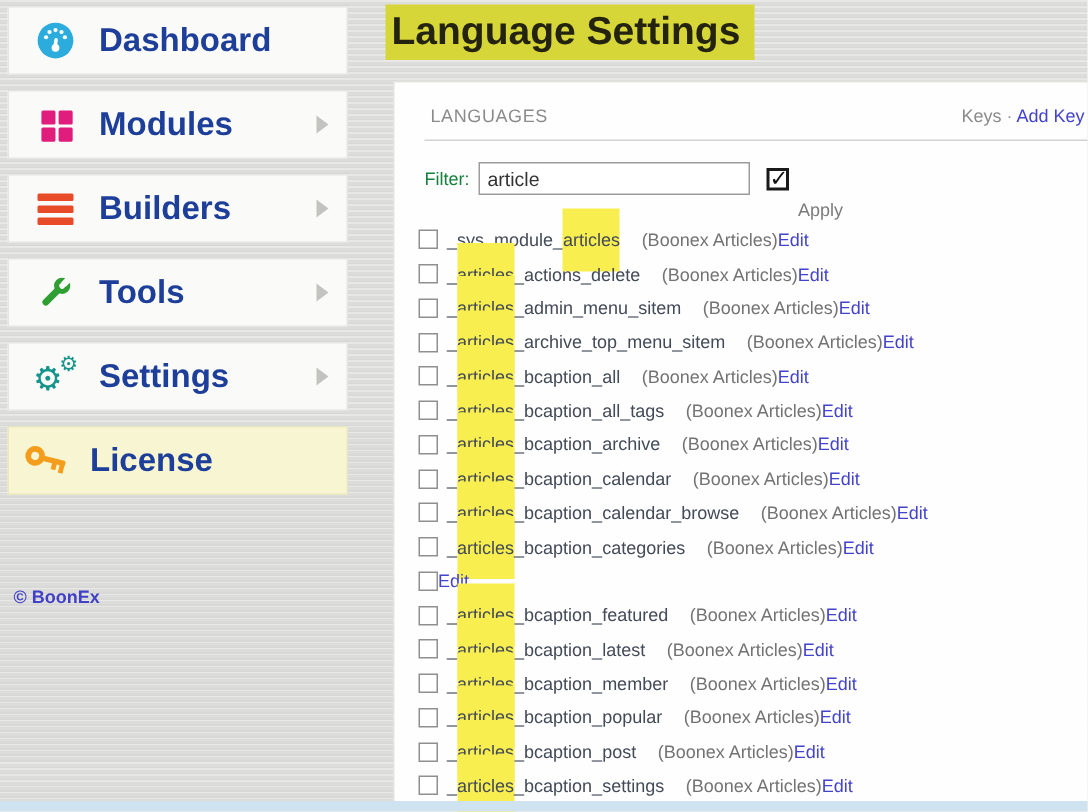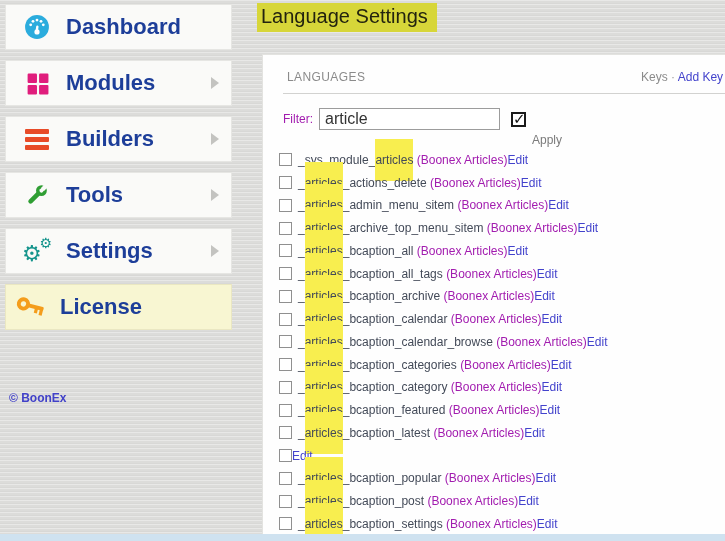--- a/index.html
+++ b/index.html
@@ -26,58 +26,58 @@
     border-left:8px solid #c3c3c0; border-top:6px solid transparent; border-bottom:6px solid transparent; }
   .gear-big { font-family:"DejaVu Sans", sans-serif; font-size:22px; line-height:1; color:var(--icon-settings,#15948c); position:absolute; left:0; bottom:1px; }
   .gear-small { font-family:"DejaVu Sans", sans-serif; font-size:14px; line-height:1; color:var(--icon-settings,#15948c); position:absolute; right:0; top:0; }
   .bars { display:flex; flex-direction:column; justify-content:center; gap:3px; width:24px; }
   .bars span { display:block; height:5px; background:var(--icon-builders,#e84b28); border-radius:1px; }
   .copyright { position:absolute; left:9px; top:391px; font-size:12px; color:#4141c8; cursor:pointer;font-weight:bold; }
 
   
   .page-title {
     position:absolute; left:257px; top:3px;
-    font-size:20px; font-weight:normal; color:#23230f;
+    font-size:26px; font-weight:bold; color:#23230f;
     background:var(--title-highlight,#d7d639);
     padding:2px 9px 4px 4px; white-space:nowrap;
   }
   .panel {
     position:absolute; left:262px; top:54px; width:560px; height:480px;
     background:#fefefe; border:1px solid #e3e3e0; border-bottom:none;
   }
   .panel-header-row { position:absolute; left:0; top:15px; width:100%; }
   .panel-title { position:absolute; left:24px; top:0; font-size:12px; color:#8b8b8b; letter-spacing:.4px; }
   .panel-menu { position:absolute; left:378px; top:0; font-size:12px; white-space:nowrap; }
   .panel-menu .menu-current { color:#8b8b8b; }
   .panel-menu .menu-sep { color:#9a9a9a; }
   .panel-menu a { color:var(--link-blue,#4040cc); text-decoration:none; cursor:pointer; }
   .divider { position:absolute; left:20px; top:38px; right:18px; height:1px; background:#d2d2d0; }
 
   .filter-row { position:absolute; left:20px; top:53px; height:22px; display:flex; align-items:center; font-size:12px; }
-  .filter-label { color:#a21caf; }
+  .filter-label { color:#15803d; }
   .filter-input {
     margin-left:6px; width:181px; height:22px; border:1px solid #9c9c9c; background:#fff;
-    font-family:"Liberation Sans",sans-serif; font-size:16px; color:#333; padding:0 5px; outline:none;
+    font-family:"Liberation Sans",sans-serif; font-size:13px; color:#333; padding:0 5px; outline:none;
   }
   .apply-checkbox {
     margin-left:11px; width:15px; height:15px; background:#fff; border:2px solid #1a1a1a;
     display:inline-flex; align-items:center; justify-content:center; cursor:pointer; position:relative;
   }
   .apply-checkbox[data-checked="true"]::after {
     content:"\2713"; font-family:"DejaVu Sans",sans-serif; font-size:15px; font-weight:bold; color:#111;
     position:absolute; left:0px; top:-4px;
   }
   .apply-label { margin-left:6px; color:#7b7b7b;margin-top:42px; }
 
   .key-list { position:absolute; left:0; top:93.5px; width:100%; }
   .key-row { height:22.75px; display:flex; align-items:center; padding-left:16px; font-size:12px; white-space:nowrap; }
   .row-checkbox { width:13px; height:13px; flex:none; background:#fff; border:1px solid #8f8f8f; cursor:pointer; }
   .key-text { margin-left:6px; color:#434a58; }
   .key-text mark { background:var(--match-highlight,#f8ee4f); color:#434a58; padding:14px 0; }
-  .module-name { color:#a21caf; }
+  .module-name { color:#737373;margin-left:11px; }
   .edit-link { color:var(--link-blue,#4646cc); text-decoration:none; cursor:pointer; }
 
   .footer-strip { position:absolute; left:0; bottom:0; width:725px; height:7px; background:var(--footer-strip,#cfe2f0); }
 </style>
 </head>
 <body>
 
 <div class="sidebar">
 
   <div class="side-item">
@@ -236,38 +236,38 @@
   </div>
 
   <div class="key-row">
     <span class="row-checkbox"></span>
     <span class="key-text"><span>_</span><mark>articles</mark><span>_bcaption_categories </span><span class="module-name">(Boonex Articles) </span></span>
     <a class="edit-link">Edit</a>
   </div>
 
   <div class="key-row">
     <span class="row-checkbox"></span>
-    <span class="key-text"><span>_</span><mark>articles</mark><span>_bcaption_category </span><span class="module-name">(Boonex Articles) </span></span>
     <a class="edit-link">Edit</a>
   </div>
 
   <div class="key-row">
     <span class="row-checkbox"></span>
     <span class="key-text"><span>_</span><mark>articles</mark><span>_bcaption_featured </span><span class="module-name">(Boonex Articles) </span></span>
     <a class="edit-link">Edit</a>
   </div>
 
   <div class="key-row">
     <span class="row-checkbox"></span>
     <span class="key-text"><span>_</span><mark>articles</mark><span>_bcaption_latest </span><span class="module-name">(Boonex Articles) </span></span>
     <a class="edit-link">Edit</a>
   </div>
 
   <div class="key-row">
     <span class="row-checkbox"></span>
+    <span class="key-text"><span>_</span><mark>articles</mark><span>_bcaption_member </span><span class="module-name">(Boonex Articles) </span></span>
     <a class="edit-link">Edit</a>
   </div>
 
   <div class="key-row">
     <span class="row-checkbox"></span>
     <span class="key-text"><span>_</span><mark>articles</mark><span>_bcaption_popular </span><span class="module-name">(Boonex Articles) </span></span>
     <a class="edit-link">Edit</a>
   </div>
 
   <div class="key-row">

